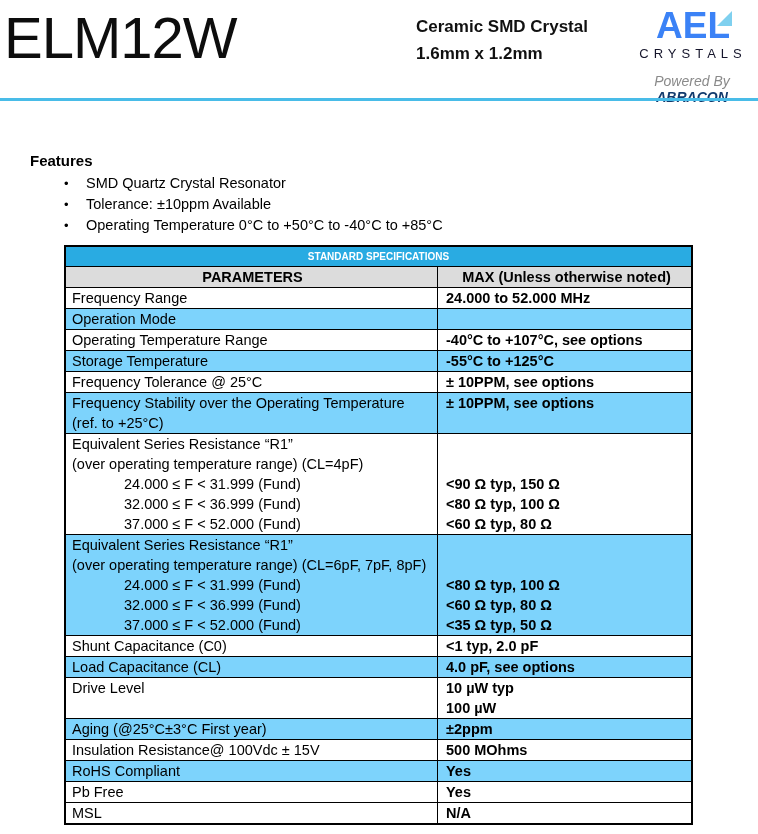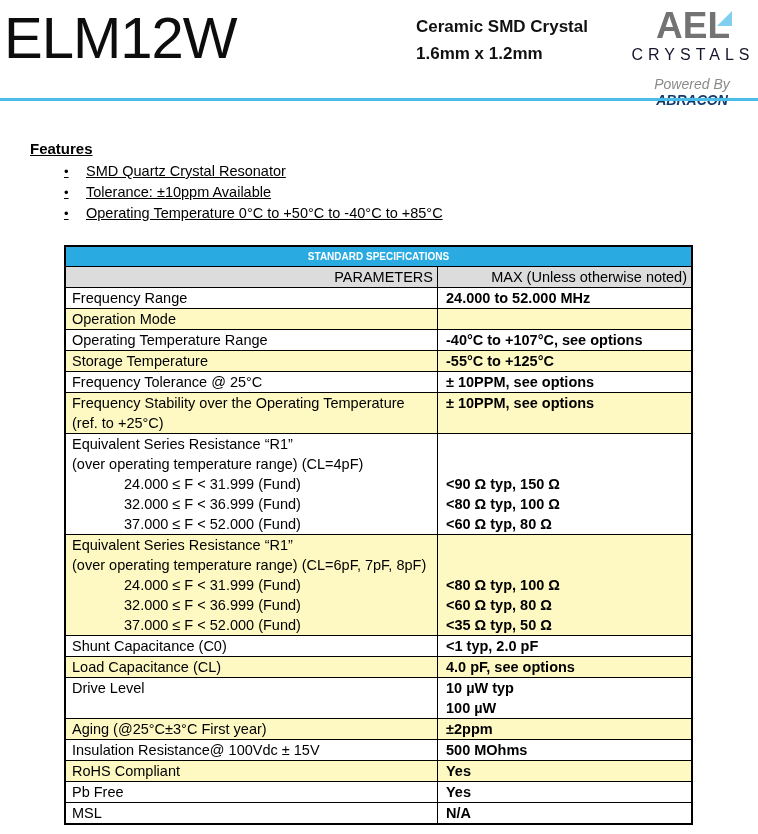--- a/index.html
+++ b/index.html
@@ -4,45 +4,45 @@
 <style>
   html,body{margin:0;padding:0;background:#fff;}
   body{width:758px;height:834px;font-family:"Liberation Sans",sans-serif;color:#000;position:relative;overflow:hidden;}
   .page{position:relative;width:758px;height:834px;background:#ffffff;}
 
   
   .hdr{position:absolute;top:0;left:0;width:758px;height:99px;}
   .product{position:absolute;left:4px;top:4px;font-size:58px;font-weight:400;letter-spacing:-1px;color:#0d0d0d;}
   .subtitle{position:absolute;left:416px;top:13px;font-size:17px;font-weight:700;line-height:27px;color:#111;}
   .logo{position:absolute;right:3px;top:6px;width:124px;text-align:center;}
-  .logo-main{position:relative;display:inline-block;font-size:37px;font-weight:700;letter-spacing:0px;color:#737373;line-height:40px;}
+  .logo-main{position:relative;display:inline-block;font-size:37px;font-weight:700;letter-spacing:0px;color:#3b82f6;line-height:40px;}
   .logo-tri{position:absolute;right:-2px;top:5px;width:0;height:0;border-bottom:15px solid #7fd0ef;border-left:15px solid transparent;}
-  .logo-sub{font-size:16px;letter-spacing:5px;color:#15152b;margin-top:0px;font-weight:400;}
+  .logo-sub{font-size:13px;letter-spacing:5px;color:#15152b;margin-top:0px;font-weight:400;}
   .powered{font-size:14px;color:#8a8a8a;margin-top:12px;text-align:center;padding-right:2px;font-style:italic;}
   .powered .abracon{color:#123a6d;font-weight:700;}
   .rule{position:absolute;top:98px;left:0;width:758px;height:3px;background:#49bce8;}
 
   
-  .features{position:absolute;left:30px;top:139px;width:650px;text-decoration:underline;}
+  .features{position:absolute;left:30px;top:151px;width:650px;}
   .features-title{font-weight:700;font-size:15px;line-height:20px;}
   .features-list{margin:2px 0 0 0;padding:0;list-style:none;}
   .features-list li{display:flex;align-items:flex-start;padding-left:34px;line-height:21px;font-size:14.5px;}
   .bullet{width:22px;flex:0 0 22px;font-size:13px;}
 
   
   .spec-table{position:absolute;left:64px;top:245px;width:629px;border:2px solid #000;box-sizing:border-box;background:#fff;}
   .tbl-title{background:#29abe2;color:#fff;font-weight:700;font-size:10px;text-align:center;height:19px;line-height:19px;border-bottom:1px solid #000;}
   .trow{display:flex;border-bottom:1px solid #000;}
   .trow:last-child{border-bottom:none;}
-  .trow.shade{background:#fef9c3;}
+  .trow.shade{background:#7dd3fc;}
   .trow.head{background:#dcdcdc;}
   .cell{box-sizing:border-box;}
   .pcell{width:372px;flex:0 0 372px;border-right:1px solid #000;padding:0 4px 0 6px;}
   .vcell{flex:1;font-weight:700;padding:0 4px 0 8px;}
-  .head .pcell,.head .vcell{font-weight:400;text-align:right;}
+  .head .pcell,.head .vcell{font-weight:700;text-align:center;}
   .ln{height:20px;line-height:20px;font-size:14.5px;white-space:nowrap;}
   .ln.ind{padding-left:52px;}
 </style>
 </head>
 <body>
 
 <div class="page">
 
   <header class="hdr">
     <div class="product">ELM12W</div>

